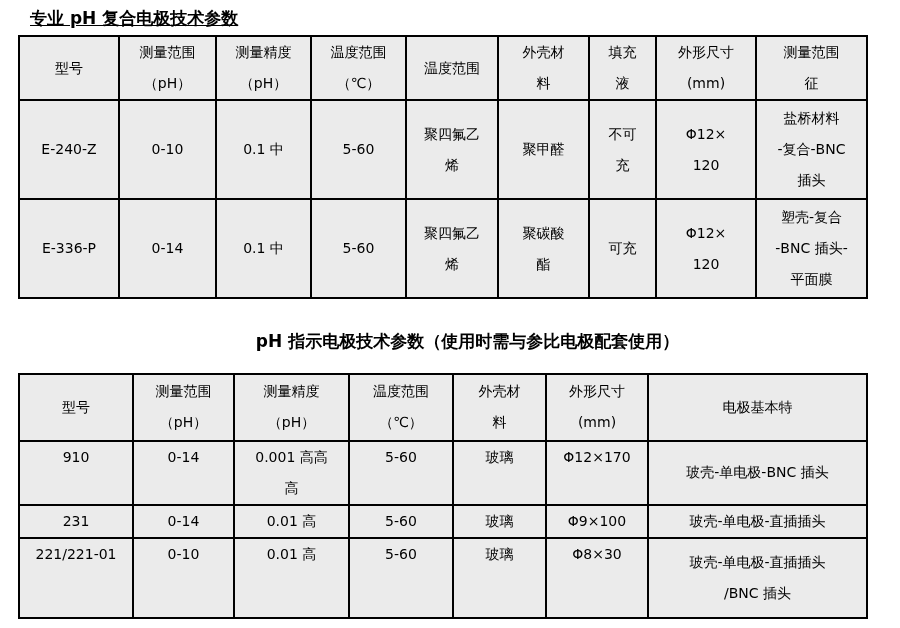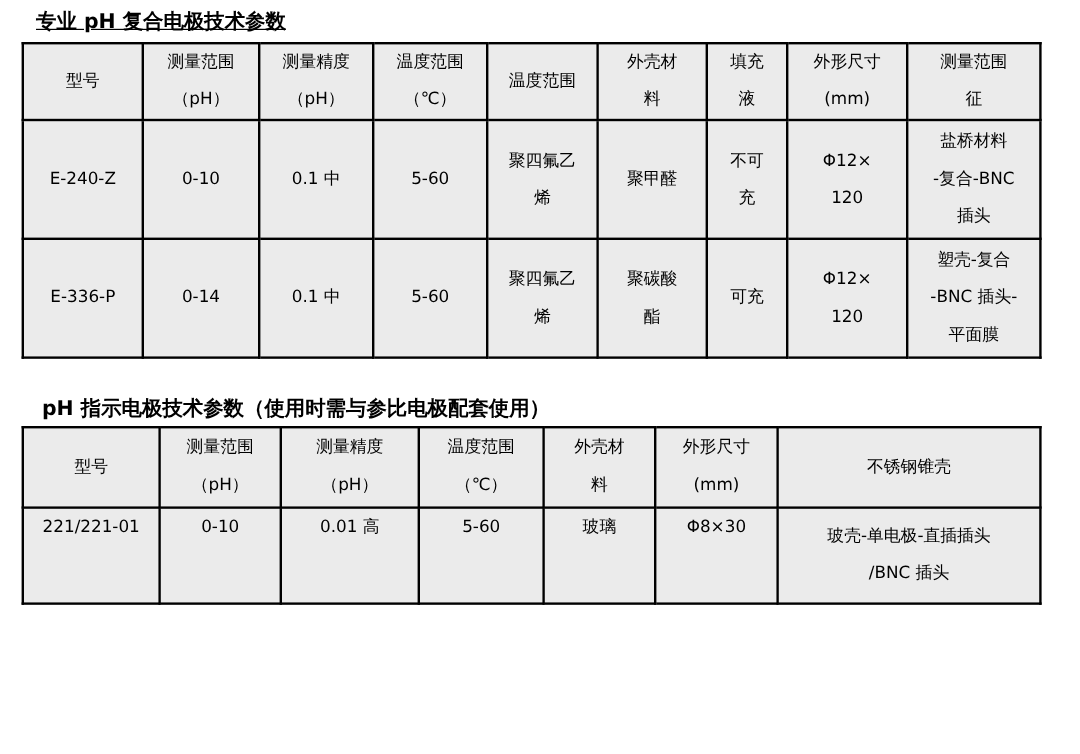--- a/index.html
+++ b/index.html
@@ -11,21 +11,21 @@
     color: #000000;
     overflow: hidden;
   }
   .doc-title {
     font-size: 17px;
     font-weight: bold;
     color: #000000;
     line-height: 1.2;
   }
   #title1 { margin: 8px 0 7px 30px; text-decoration: underline; }
-  #title2 { margin: 32px 0 3px 35px; }
+  #title2 { margin: 32px 0 21px 35px; text-align: center; }
   table {
     border-collapse: collapse;
     table-layout: fixed;
     margin-left: 18px;
   }
   td {
     border: 2px solid #000000;
     background: #ebebeb;
     text-align: center;
     vertical-align: middle;
@@ -131,24 +131,43 @@
       <td>测量范围
 （pH）</td>
       <td>测量精度
 （pH）</td>
       <td>温度范围
 （℃）</td>
       <td>外壳材
 料</td>
       <td>外形尺寸
 (mm)</td>
-      <td>不锈钢锥壳</td>
+      <td>电极基本特</td>
     </tr>
   </thead>
   <tbody>
+    <tr style="height:64px">
+      <td>910</td>
+      <td>0-14</td>
+      <td>0.001 高高
+高</td>
+      <td>5-60</td>
+      <td>玻璃</td>
+      <td>Φ12×170</td>
+      <td class="feature-col">玻壳-单电极-BNC 插头</td>
+    </tr>
+    <tr style="height:32px">
+      <td>231</td>
+      <td>0-14</td>
+      <td>0.01 高</td>
+      <td>5-60</td>
+      <td>玻璃</td>
+      <td>Φ9×100</td>
+      <td class="feature-col">玻壳-单电极-直插插头</td>
+    </tr>
     <tr style="height:80px">
       <td>221/221-01</td>
       <td>0-10</td>
       <td>0.01 高</td>
       <td>5-60</td>
       <td>玻璃</td>
       <td>Φ8×30</td>
       <td class="feature-col">玻壳-单电极-直插插头
 /BNC 插头</td>
     </tr>

